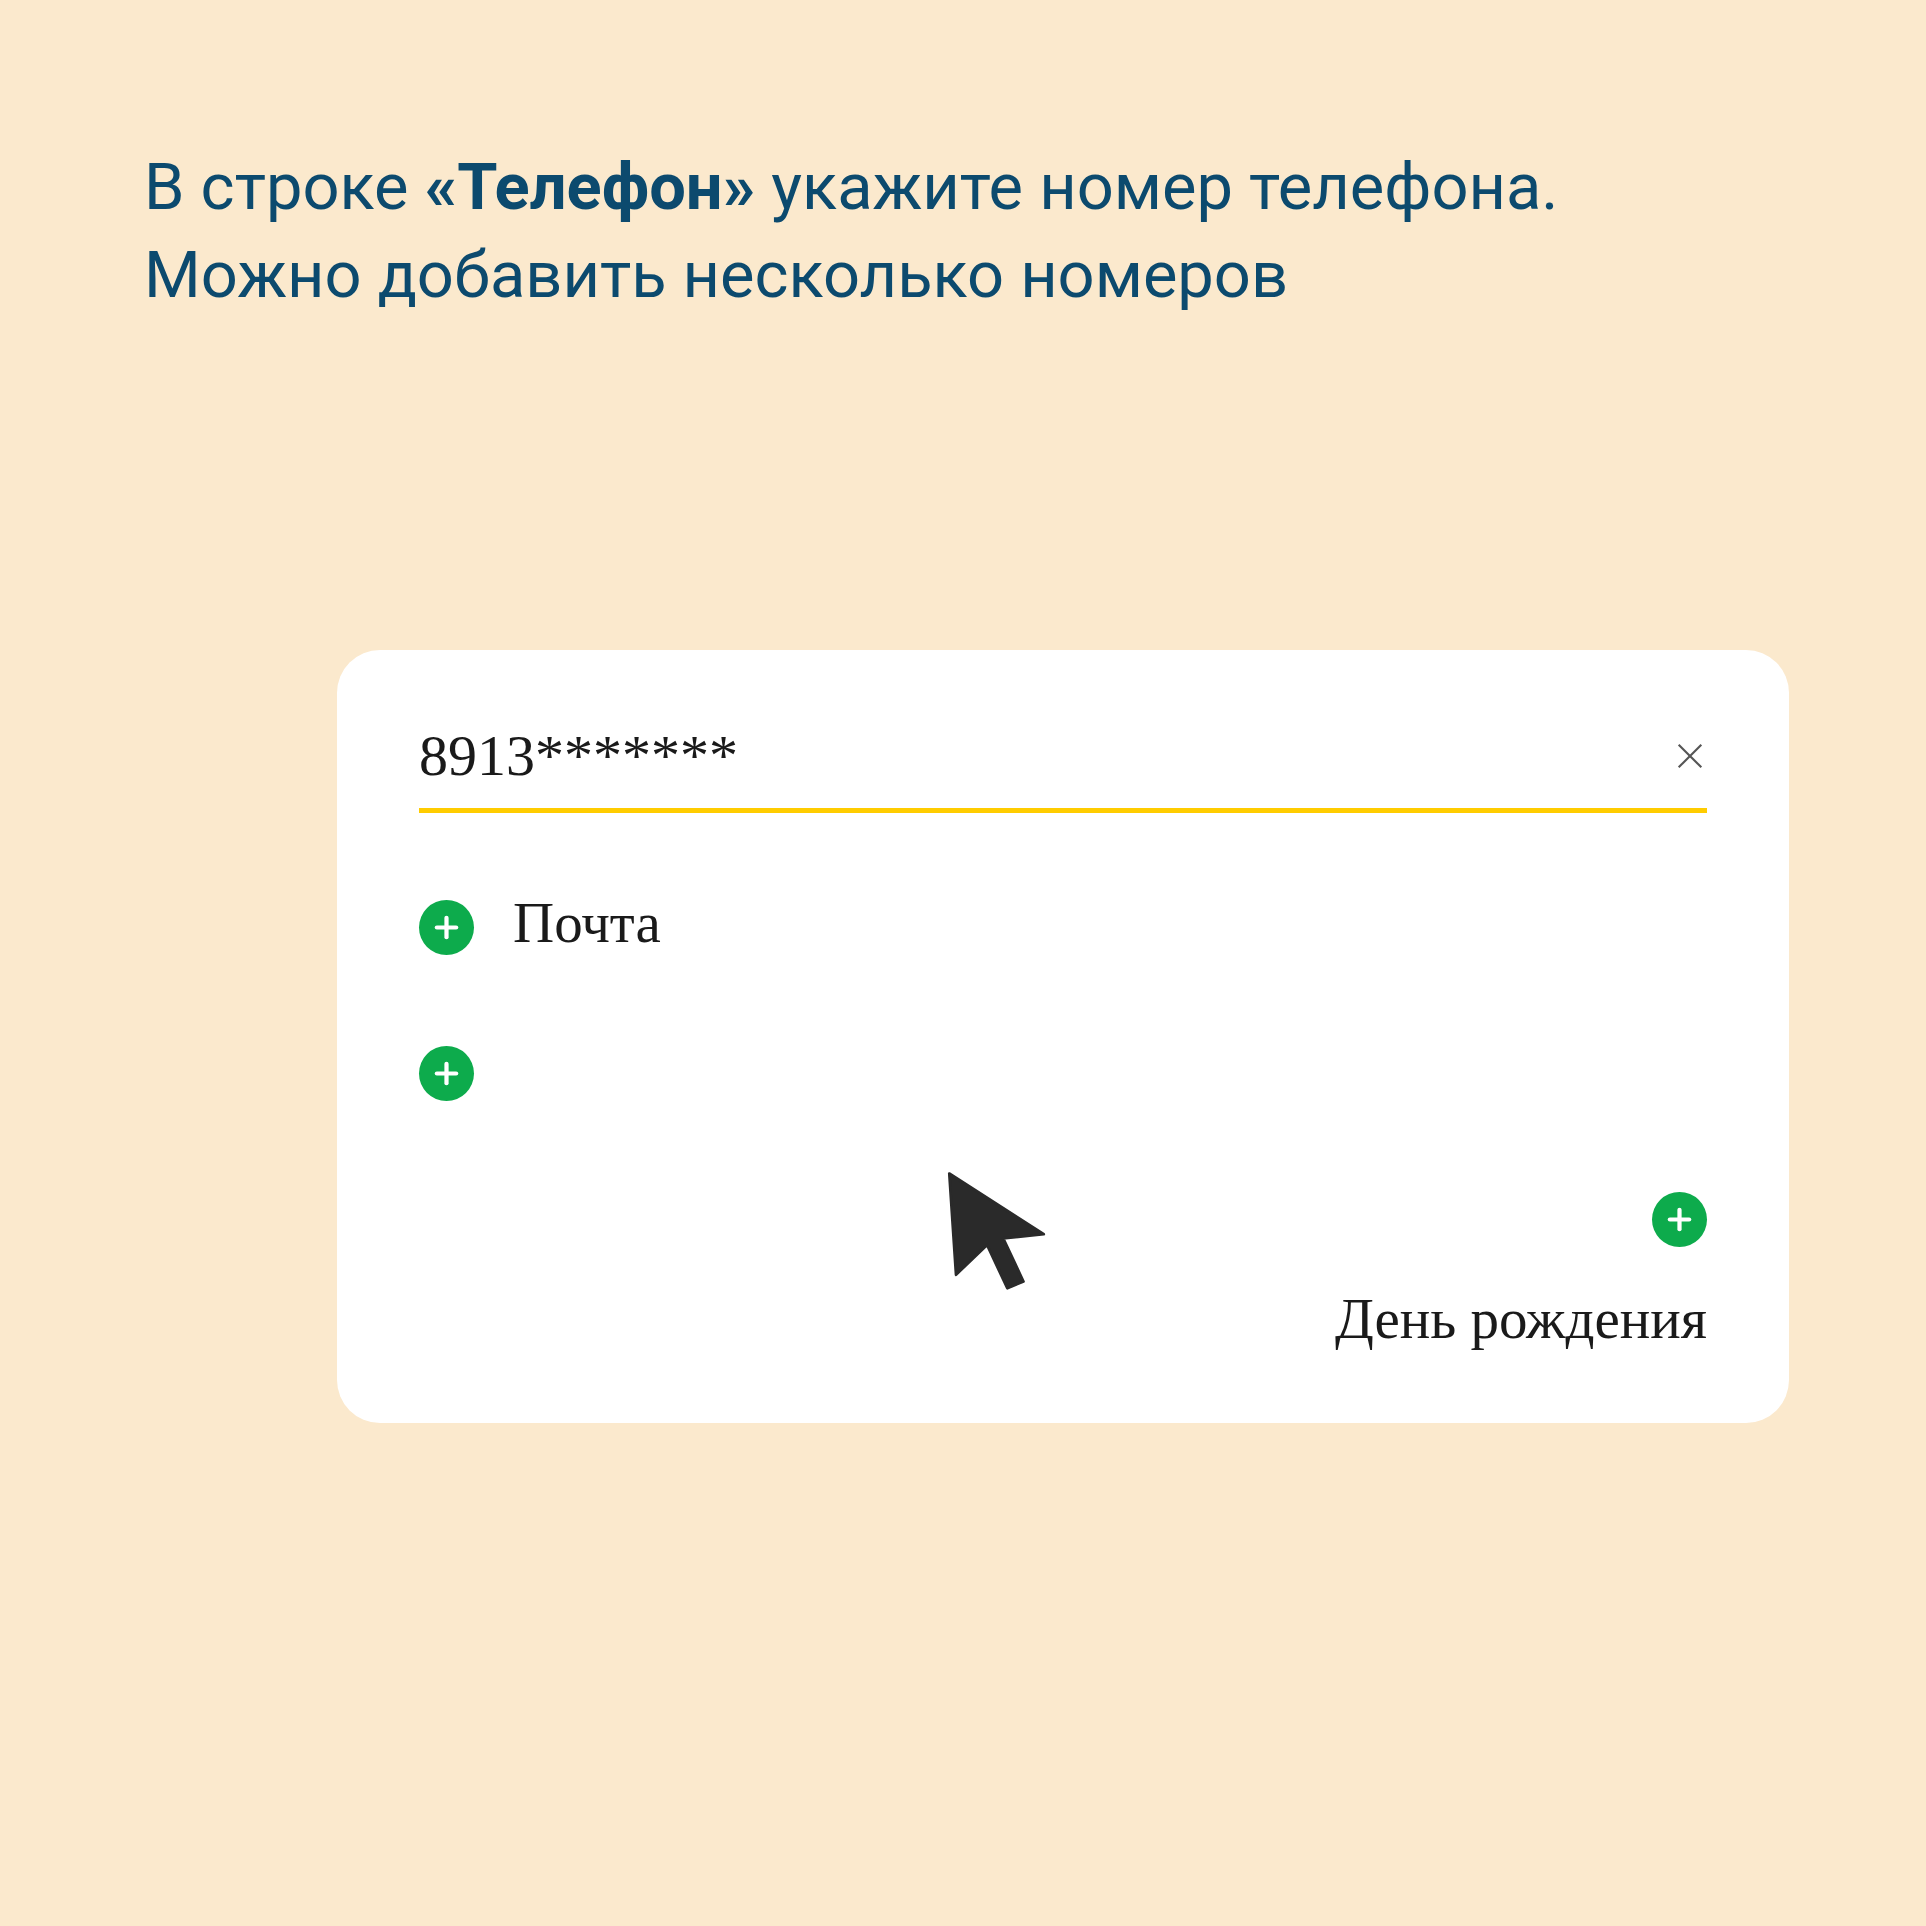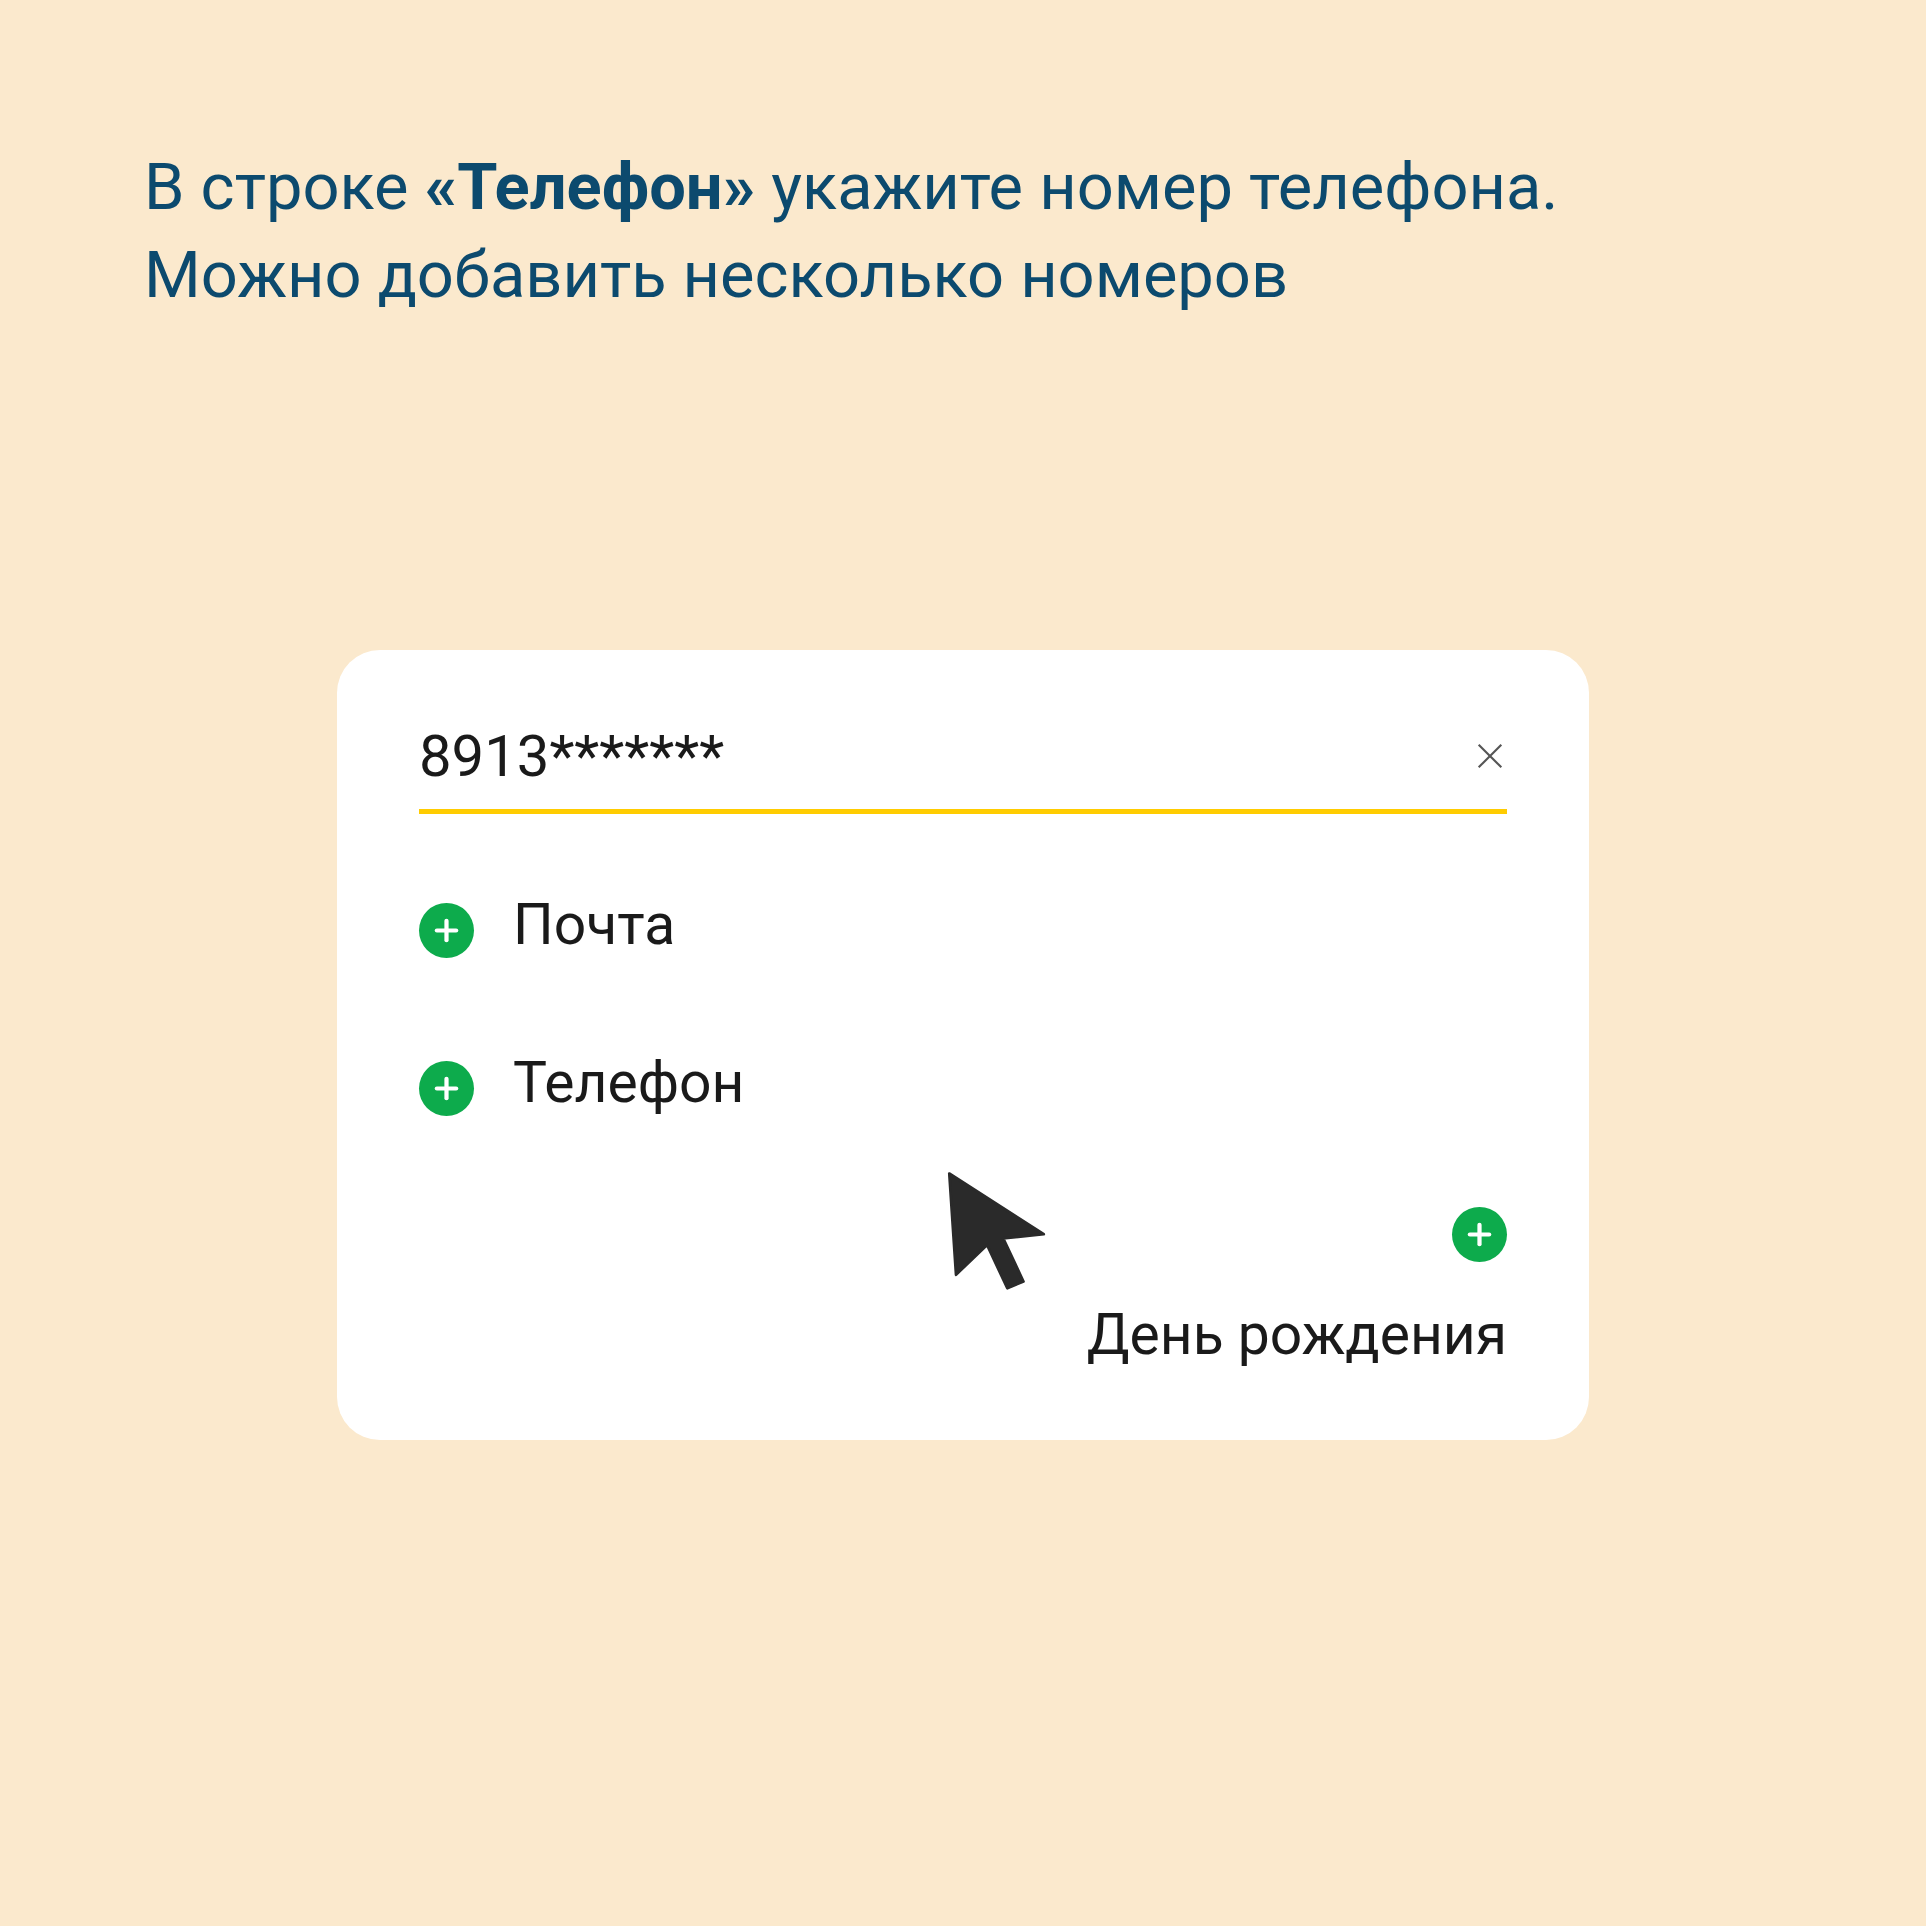--- a/index.html
+++ b/index.html
@@ -28,24 +28,25 @@
     }
     
     .instruction .bold {
       font-weight: 700;
     }
     
     .card {
       position: absolute;
       top: 650px;
       left: 337px;
-      width: 1252px;
+      width: 1452px;
       background-color: #ffffff;
       border-radius: 43px;
       padding: 72px 82px 72px 82px;
+      font-family: Liberation Serif, serif;
     }
     
     .input-row {
       display: flex;
       align-items: center;
       justify-content: space-between;
       padding-bottom: 19px;
       border-bottom: 5.8px solid #FFCC00;
       margin-bottom: 77px;
     }
@@ -146,21 +147,20 @@
     <span class="option-label">Почта</span>
   </div>
 
   <div class="option-row">
     <span class="plus-icon">
       <svg viewBox="0 0 24 24" fill="none" stroke="#ffffff" stroke-width="3.5" stroke-linecap="round">
         <line x1="12" y1="4" x2="12" y2="20"></line>
         <line x1="4" y1="12" x2="20" y2="12"></line>
       </svg>
     </span>
-    <span class="option-label">Телефон</span>
   </div>
 
   <div class="option-row">
     <span class="plus-icon">
       <svg viewBox="0 0 24 24" fill="none" stroke="#ffffff" stroke-width="3.5" stroke-linecap="round">
         <line x1="12" y1="4" x2="12" y2="20"></line>
         <line x1="4" y1="12" x2="20" y2="12"></line>
       </svg>
     </span>
     <span class="option-label">День рождения</span>

